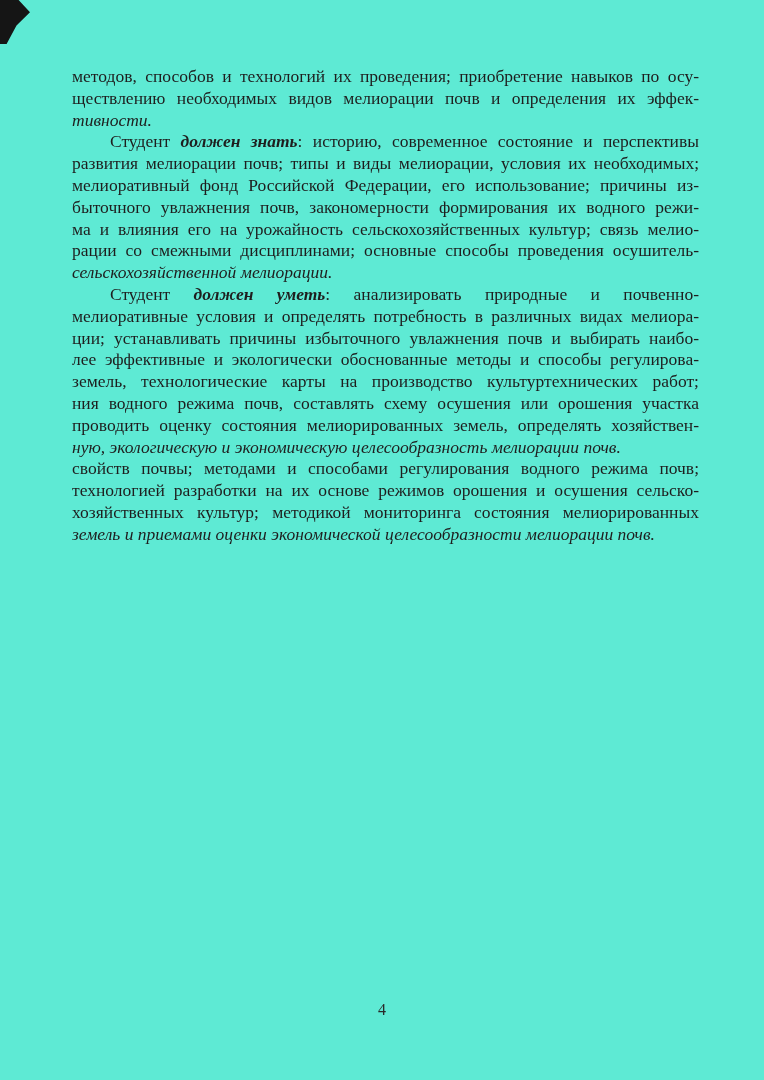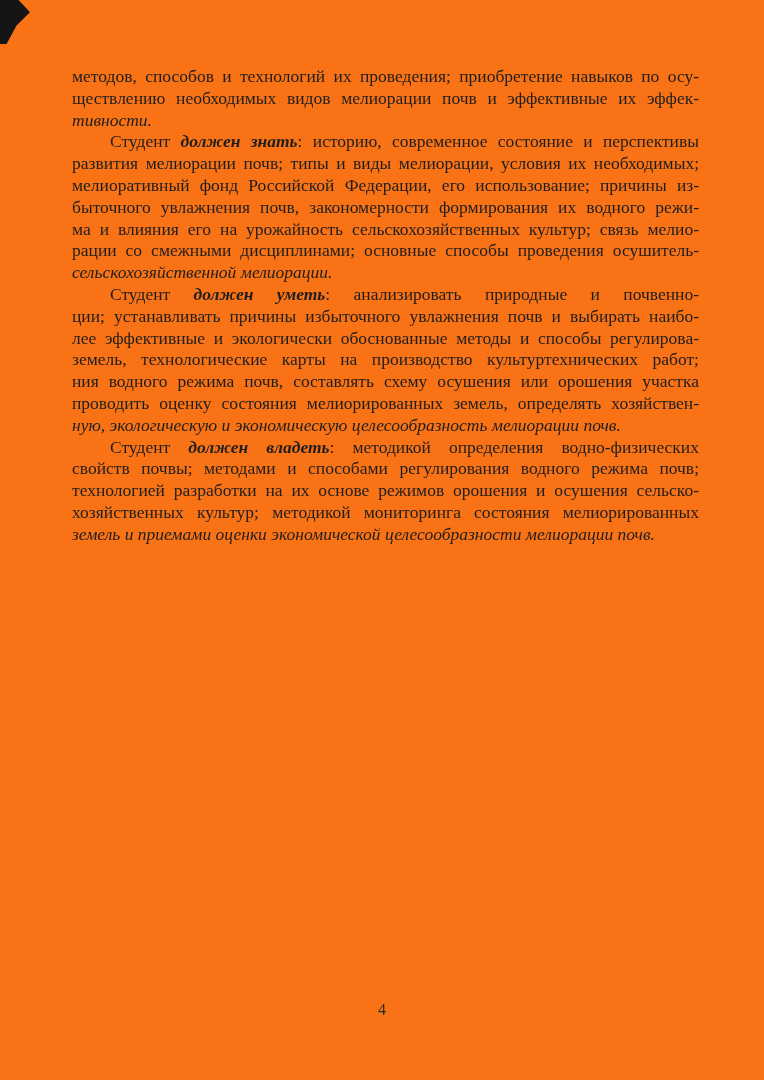--- a/index.html
+++ b/index.html
@@ -6,21 +6,21 @@
   html, body { width: 764px; height: 1080px; }
   body {
     background: #ffffff;
     font-family: "Liberation Serif", "DejaVu Serif", serif;
     position: relative;
     overflow: hidden;
   }
   .page {
     position: absolute;
     inset: 0;
-    background: #f97316;
+    background: #5eead4;
   }
   .corner-mark {
     position: absolute;
     left: 0;
     top: 0;
     width: 30px;
     height: 44px;
     background: #151515;
     clip-path: polygon(0 0, 62% 0, 100% 28%, 55% 58%, 22% 100%, 0 100%);
   }
@@ -64,43 +64,43 @@
   }
 </style>
 </head>
 <body>
 
 <div class="page">
   <div class="corner-mark"></div>
   <div class="text-block">
       <div class="para">
         <div class="line"><span>методов, способов и технологий их проведения; приобретение навыков по осу-</span></div>
-        <div class="line"><span>ществлению необходимых видов мелиорации почв и эффективные их эффек-</span></div>
+        <div class="line"><span>ществлению необходимых видов мелиорации почв и определения их эффек-</span></div>
         <div class="line last"><span>тивности.</span></div>
       </div>
       <div class="para">
         <div class="line indent"><span>Студент </span><span class="bi">должен знать</span><span>: историю, современное состояние и перспективы</span></div>
         <div class="line"><span>развития мелиорации почв; типы и виды мелиорации, условия их необходимых;</span></div>
         <div class="line"><span>мелиоративный фонд Российской Федерации, его использование; причины из-</span></div>
         <div class="line"><span>быточного увлажнения почв, закономерности формирования их водного режи-</span></div>
         <div class="line"><span>ма и влияния его на урожайность сельскохозяйственных культур; связь мелио-</span></div>
         <div class="line"><span>рации со смежными дисциплинами; основные способы проведения осушитель-</span></div>
         <div class="line last"><span>сельскохозяйственной мелиорации.</span></div>
       </div>
       <div class="para">
         <div class="line indent"><span>Студент </span><span class="bi">должен уметь</span><span>: анализировать природные и почвенно-</span></div>
+        <div class="line"><span>мелиоративные условия и определять потребность в различных видах мелиора-</span></div>
         <div class="line"><span>ции; устанавливать причины избыточного увлажнения почв и выбирать наибо-</span></div>
         <div class="line"><span>лее эффективные и экологически обоснованные методы и способы регулирова-</span></div>
         <div class="line"><span>земель, технологические карты на производство культуртехнических работ;</span></div>
         <div class="line"><span>ния водного режима почв, составлять схему осушения или орошения участка</span></div>
         <div class="line"><span>проводить оценку состояния мелиорированных земель, определять хозяйствен-</span></div>
         <div class="line last"><span>ную, экологическую и экономическую целесообразность мелиорации почв.</span></div>
       </div>
       <div class="para">
-        <div class="line indent"><span>Студент </span><span class="bi">должен владеть</span><span>: методикой определения водно-физических</span></div>
         <div class="line"><span>свойств почвы; методами и способами регулирования водного режима почв;</span></div>
         <div class="line"><span>технологией разработки на их основе режимов орошения и осушения сельско-</span></div>
         <div class="line"><span>хозяйственных культур; методикой мониторинга состояния мелиорированных</span></div>
         <div class="line last"><span>земель и приемами оценки экономической целесообразности мелиорации почв.</span></div>
       </div>
     </div>
   <div class="footer">
     <span>4</span>
   </div>
 </div>

